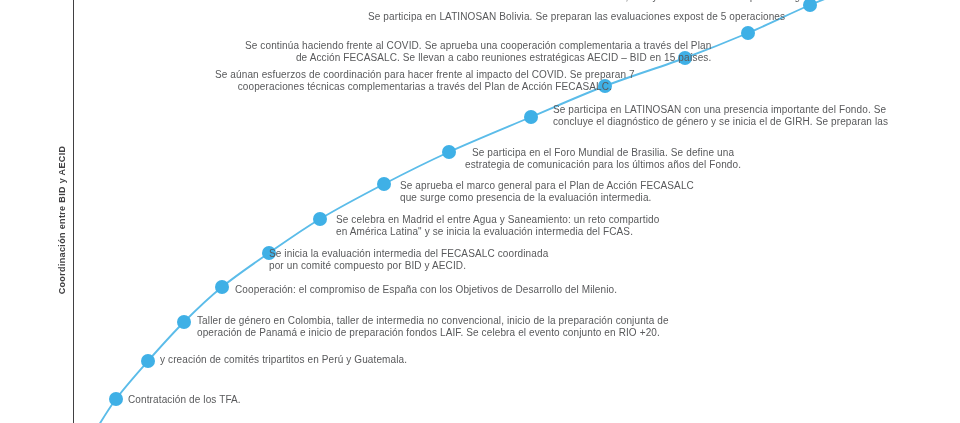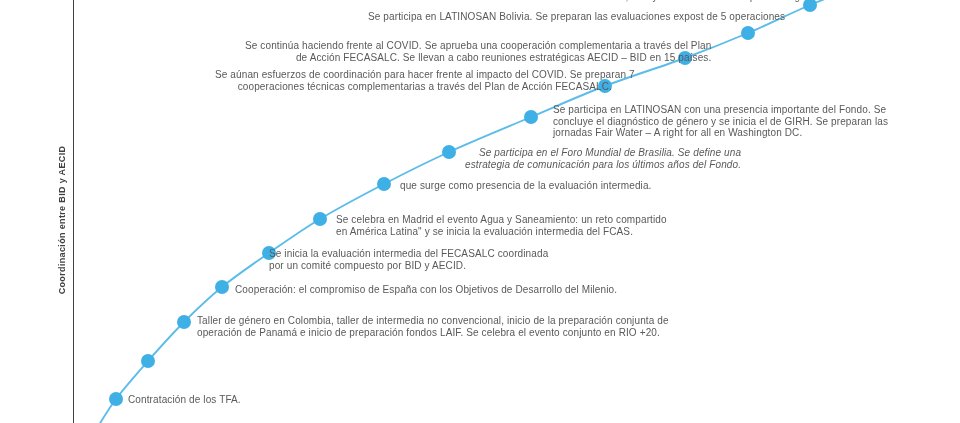--- a/index.html
+++ b/index.html
@@ -50,47 +50,48 @@
         <circle cx="685" cy="58" r="7" fill="#3fb0e6"></circle>
         <circle cx="748" cy="33" r="7" fill="#3fb0e6"></circle>
         <circle cx="810" cy="5" r="7" fill="#3fb0e6"></circle>
       </g>
   </svg>
   <div id="labels-layer">
       <div class="label" style="left: 128px; top: 394px; text-align: left; color: rgb(88, 89, 91);">
         <div class="ln">Contratación de los TFA.</div>
       </div>
       <div class="label" style="left: 160px; top: 354px; text-align: left; color: rgb(88, 89, 91);">
+        <div class="ln">y creación de comités tripartitos en Perú y Guatemala.</div>
       </div>
       <div class="label" style="left: 197px; top: 315px; text-align: left; color: rgb(88, 89, 91);">
         <div class="ln">Taller de género en Colombia, taller de intermedia no convencional, inicio de la preparación conjunta de</div>
         <div class="ln">operación de Panamá e inicio de preparación fondos LAIF. Se celebra el evento conjunto en RIO +20.</div>
       </div>
       <div class="label" style="left: 235px; top: 284px; text-align: left; color: rgb(88, 89, 91);">
         <div class="ln">Cooperación: el compromiso de España con los Objetivos de Desarrollo del Milenio.</div>
       </div>
       <div class="label" style="left: 269px; top: 248px; text-align: left; color: rgb(88, 89, 91);">
         <div class="ln">Se inicia la evaluación intermedia del FECASALC coordinada</div>
         <div class="ln">por un comité compuesto por  BID y AECID.</div>
       </div>
       <div class="label" style="left: 336px; top: 214px; text-align: left; color: rgb(88, 89, 91);">
-        <div class="ln">Se celebra en Madrid el evento Agua y Saneamiento: un reto compartido</div>
+        <div class="ln">Se celebra en Madrid el entre Agua y Saneamiento: un reto compartido</div>
         <div class="ln">en América Latina" y se inicia la evaluación intermedia del FCAS.</div>
       </div>
       <div class="label" style="left: 400px; top: 180px; text-align: left; color: rgb(88, 89, 91);">
+        <div class="ln">Se aprueba el marco general para el Plan de Acción FECASALC</div>
         <div class="ln">que surge como presencia de la evaluación intermedia.</div>
       </div>
-      <div class="label" style="left: 465px; top: 147px; text-align: right; color: rgb(88, 89, 91); font-style: italic;">
+      <div class="label" style="left: 465px; top: 147px; text-align: center; color: rgb(88, 89, 91);">
         <div class="ln">Se participa en el Foro Mundial de Brasilia. Se define una</div>
         <div class="ln">estrategia de comunicación para los últimos años del Fondo.</div>
       </div>
       <div class="label" style="left: 553px; top: 104px; text-align: left; color: rgb(88, 89, 91);">
         <div class="ln">Se participa en LATINOSAN con una presencia importante del Fondo. Se</div>
         <div class="ln">concluye el diagnóstico de género y se inicia el de GIRH. Se preparan las</div>
-        <div class="ln">jornadas Fair Water – A right for all en Washington DC.</div>
       </div>
       <div class="label" style="left: 215px; top: 69px; text-align: center; color: rgb(88, 89, 91);">
         <div class="ln">Se aúnan esfuerzos de coordinación para hacer frente al impacto del COVID. Se preparan  7</div>
         <div class="ln">cooperaciones técnicas complementarias a través del Plan de Acción FECASALC.</div>
       </div>
       <div class="label" style="left: 245px; top: 40px; text-align: right; color: rgb(88, 89, 91);">
         <div class="ln">Se continúa haciendo frente al COVID. Se aprueba una cooperación complementaria a través del Plan</div>
         <div class="ln">de Acción FECASALC. Se llevan a cabo reuniones estratégicas AECID – BID en 15 países.</div>
       </div>
       <div class="label" style="left: 368px; top: 11px; text-align: center; color: rgb(88, 89, 91);">

